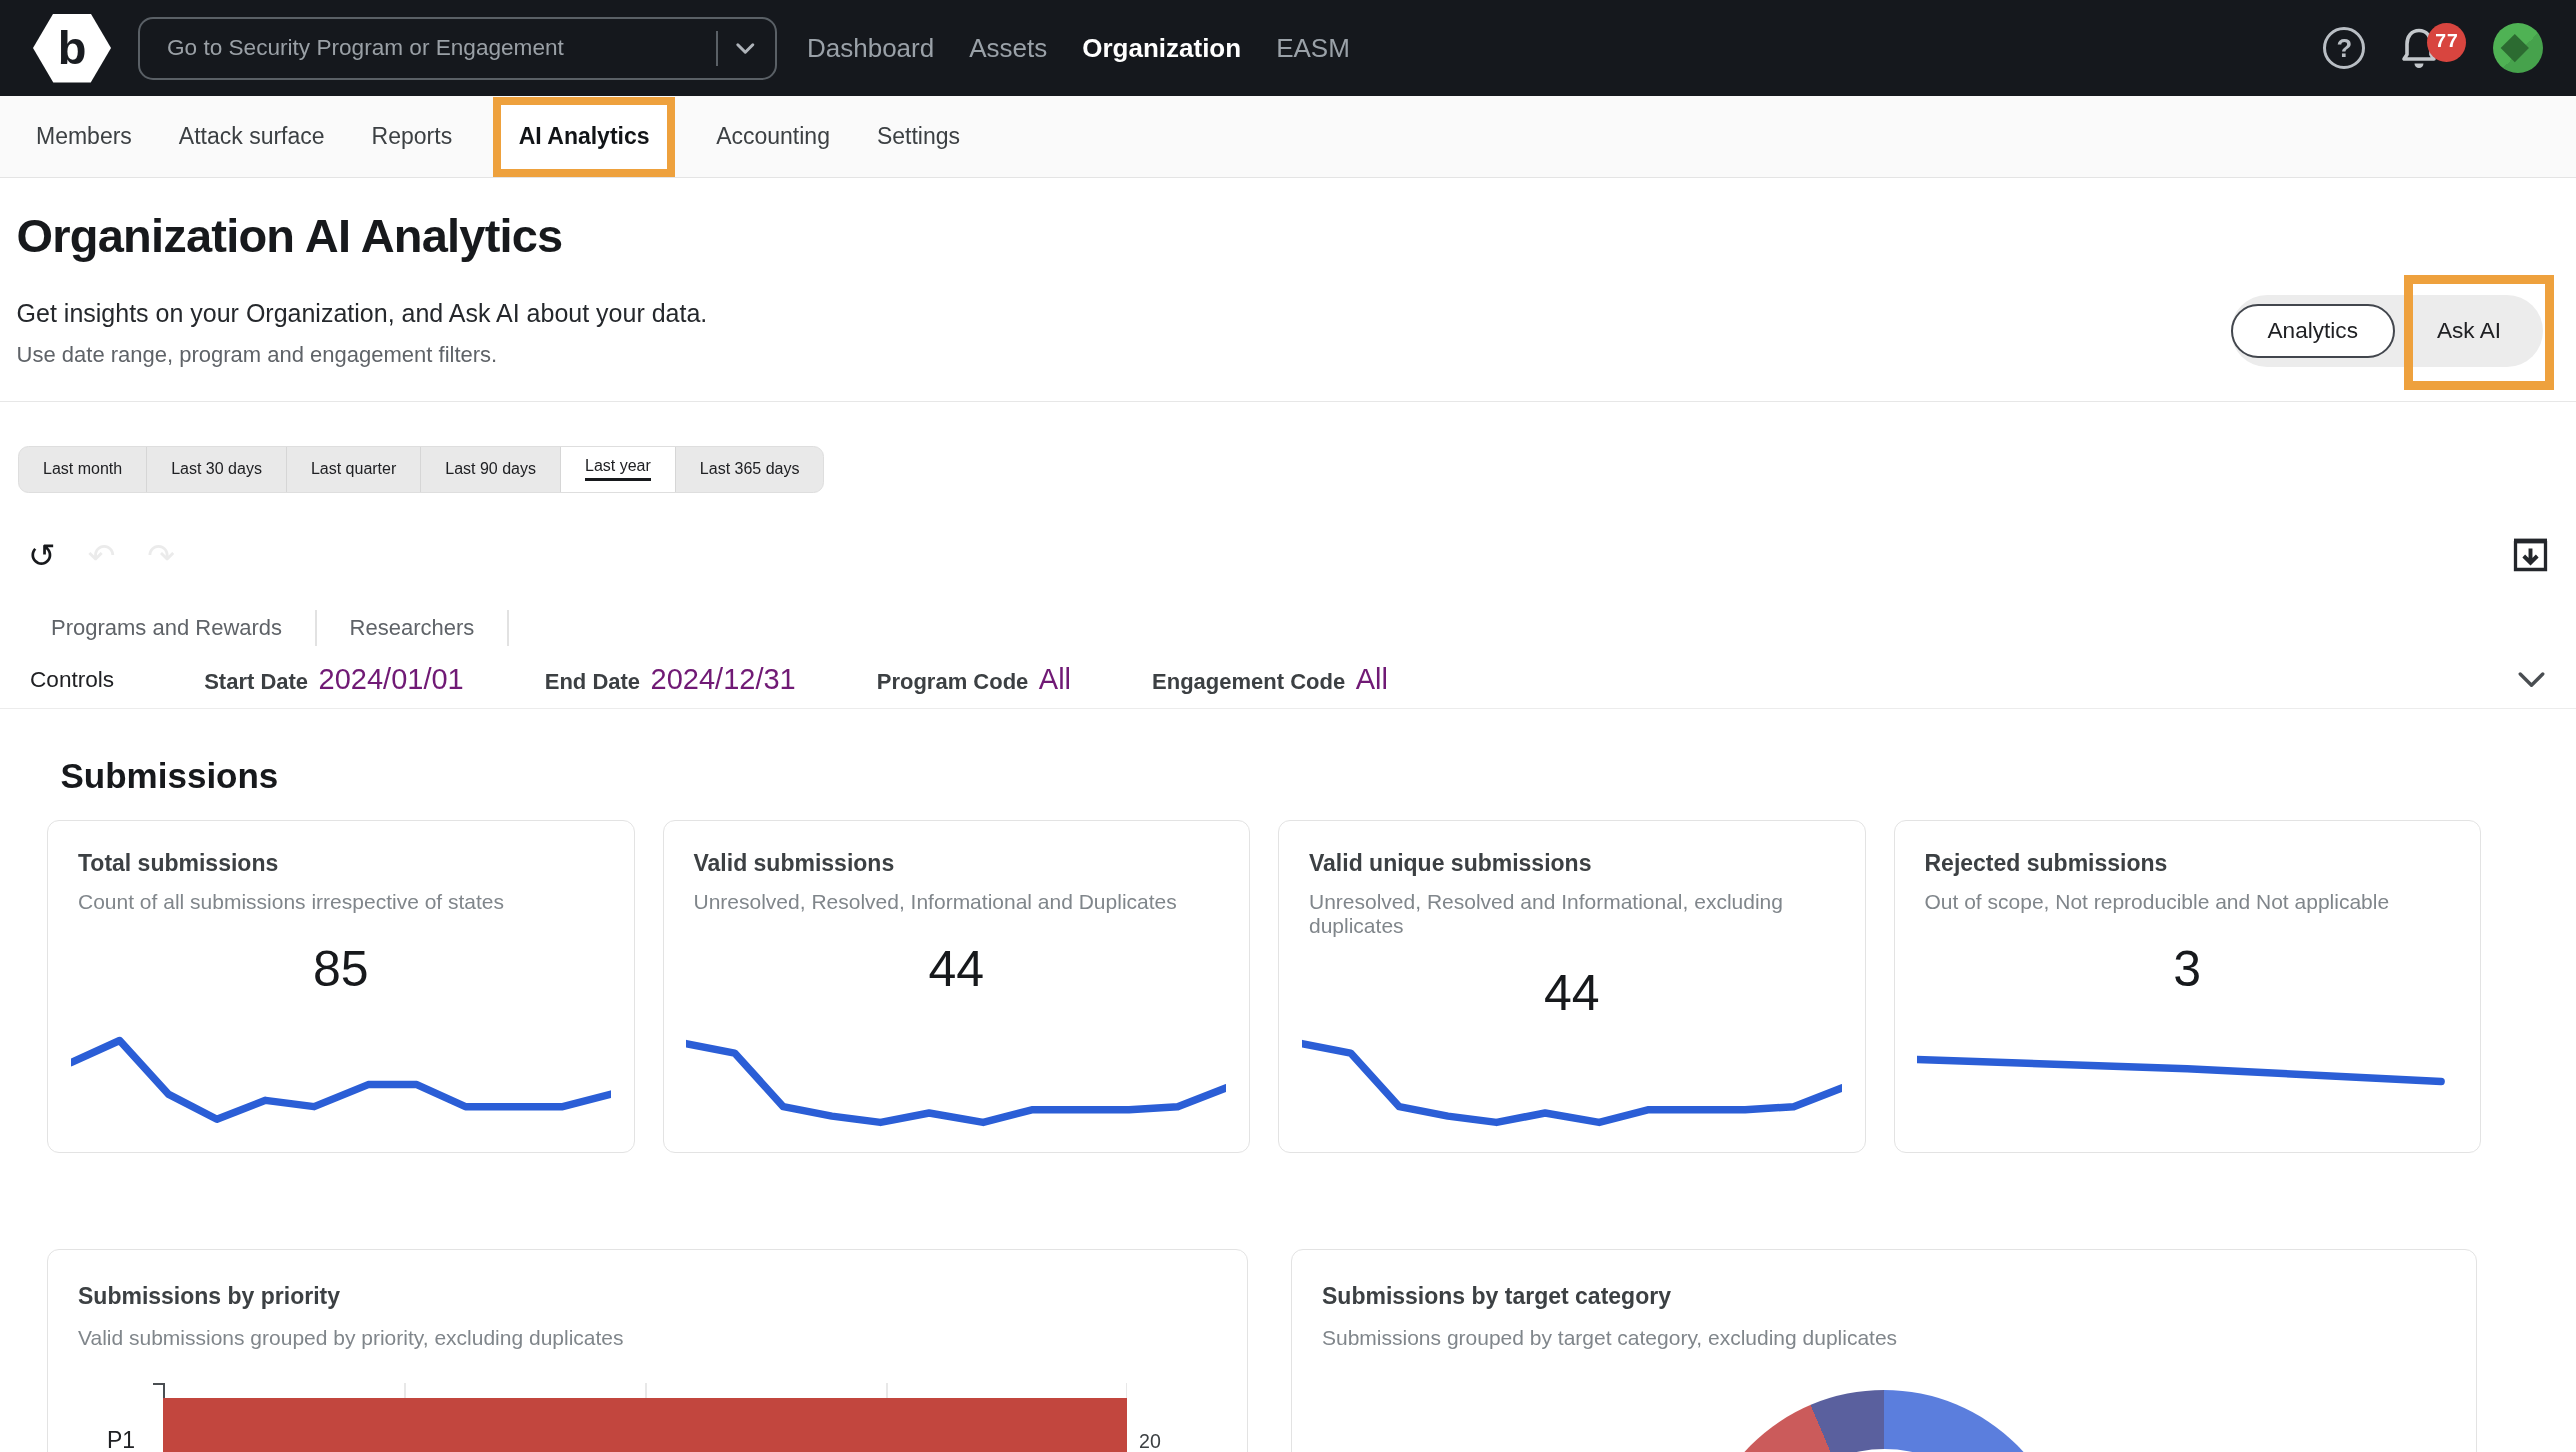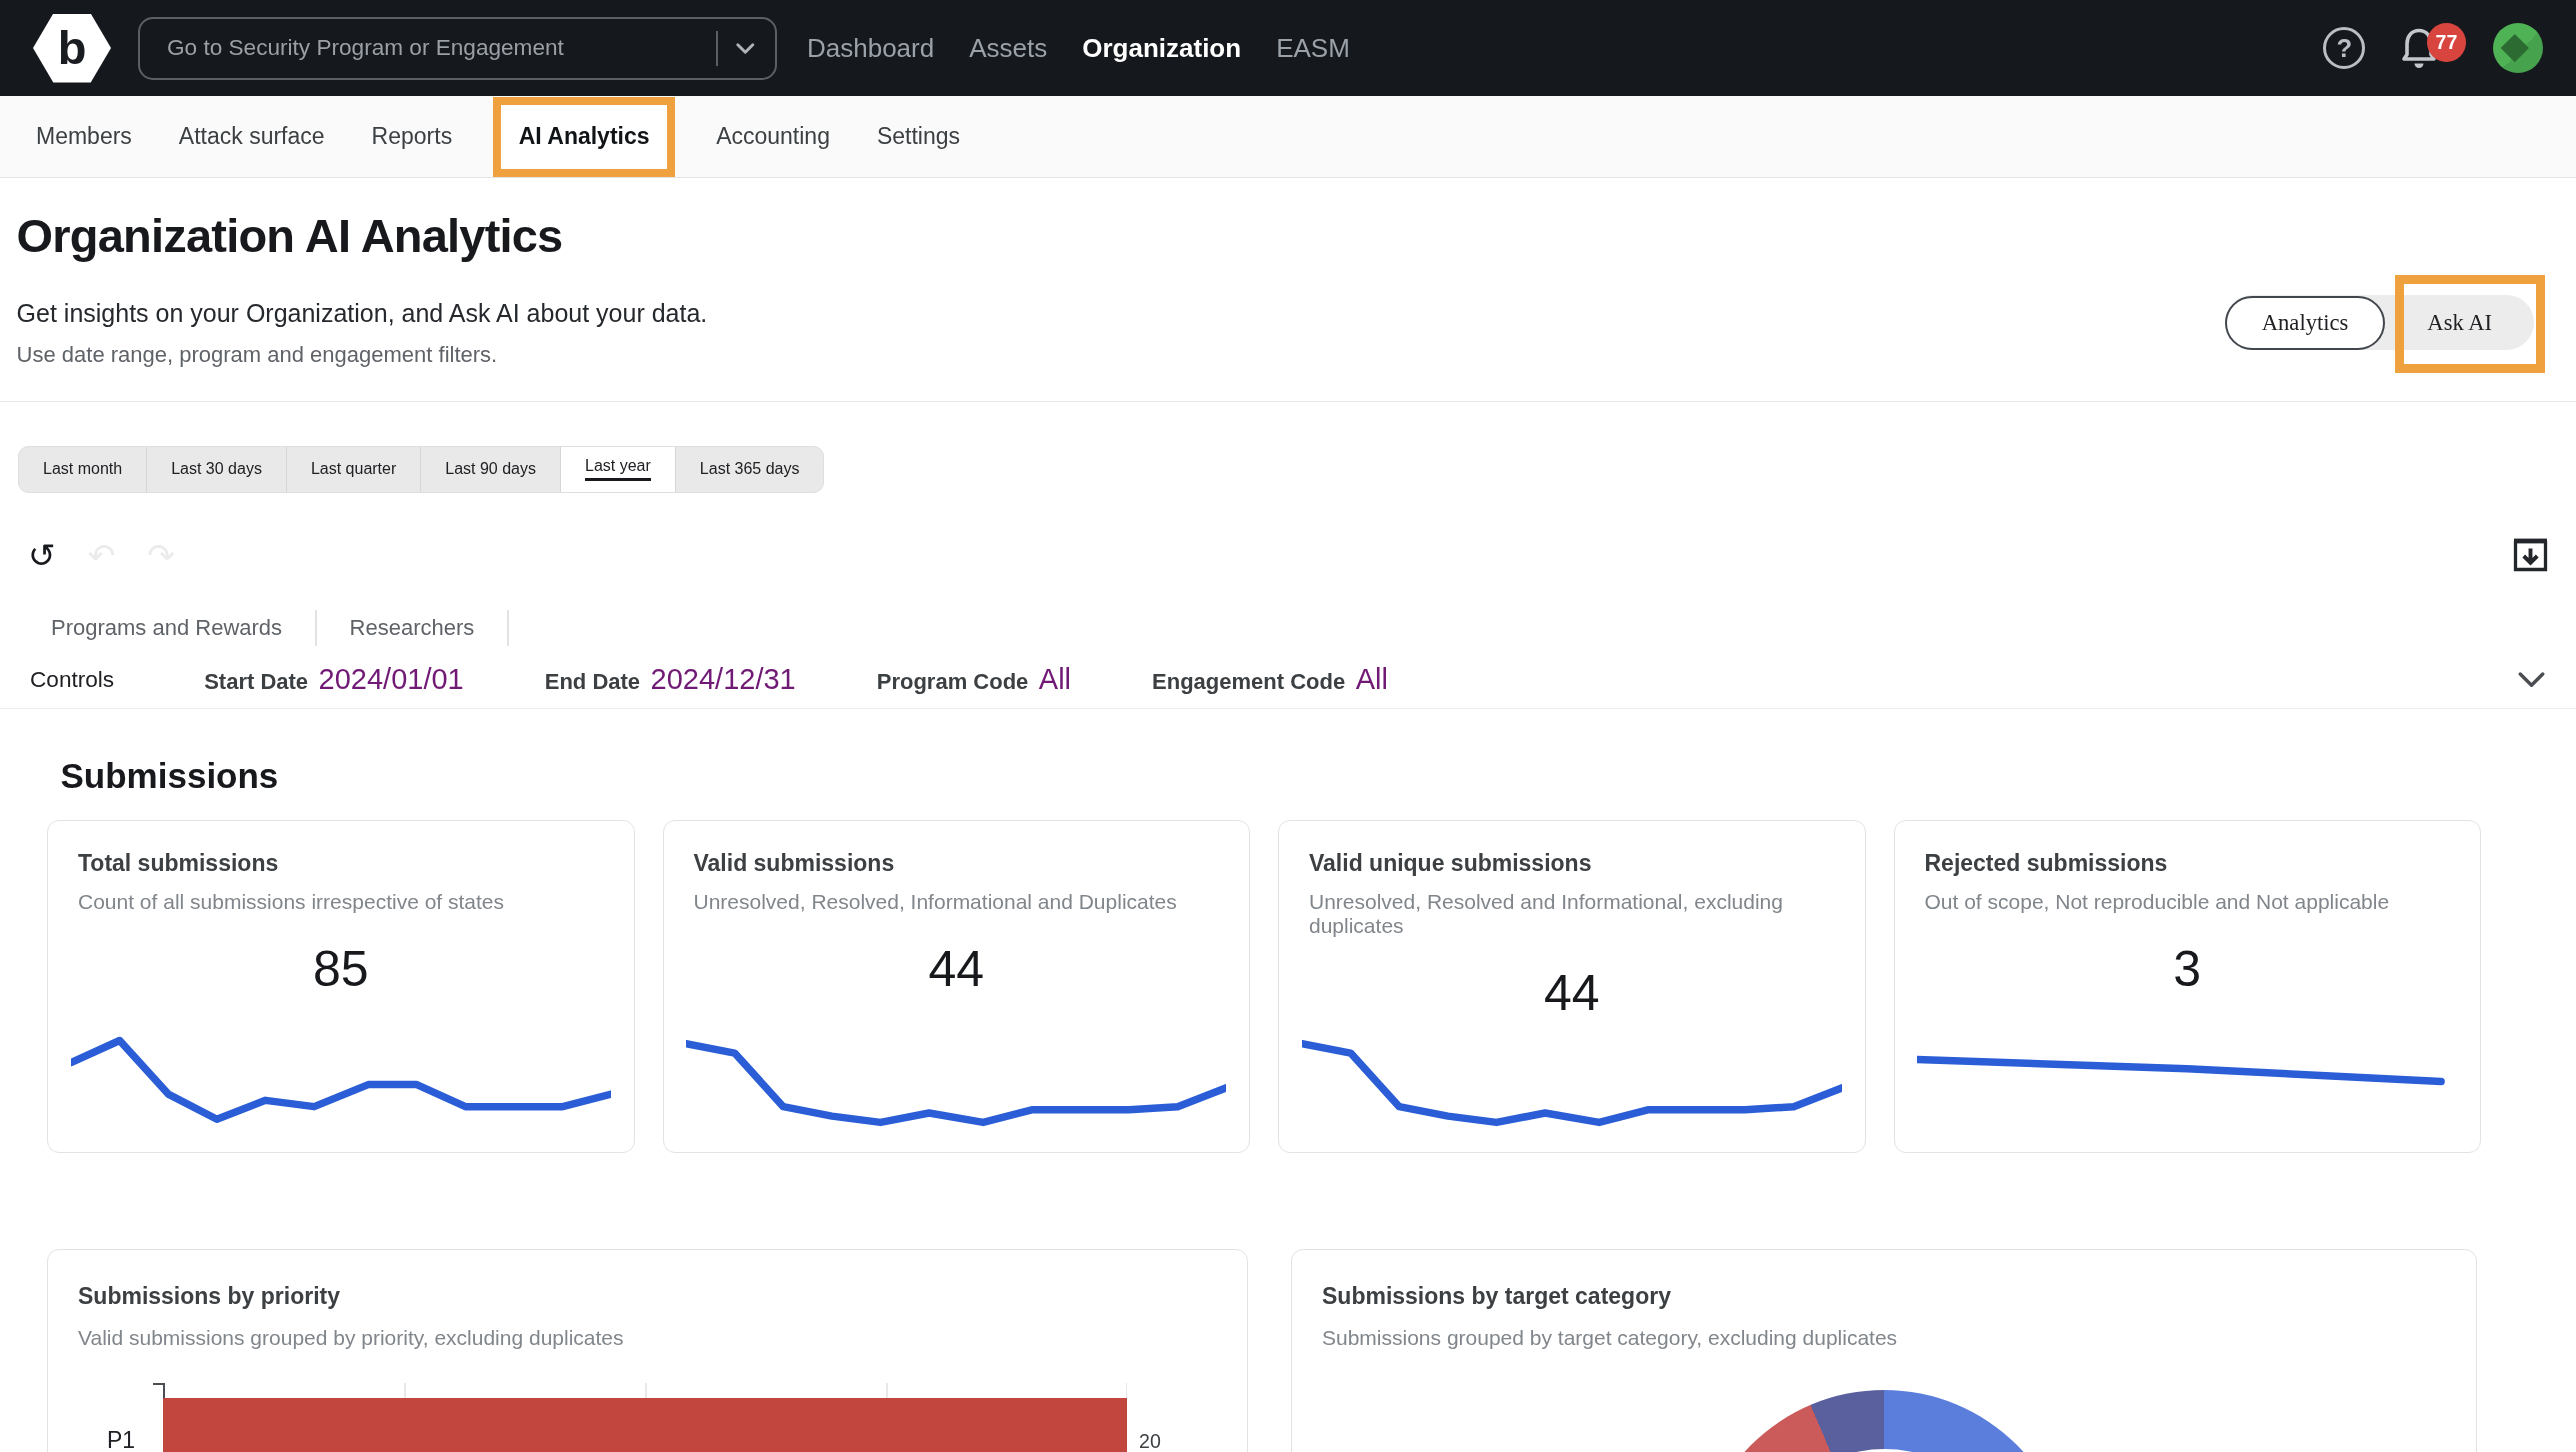--- a/index.html
+++ b/index.html
@@ -18,21 +18,21 @@
     font-family:inherit; font-size:22.6px; color:#e8eaed; }
   .gsearch input::placeholder { color:#9aa0a6; }
   .gsearch .vdiv { width:1.5px; height:35px; background:#5a6066; margin:0 16.6px 0 7.5px; }
   .topnav-items { display:flex; align-items:center; gap:35px; margin-left:30px; }
   .topnav-item { font-size:26px; color:#9aa1a8; cursor:pointer; }
   .topnav-item.active { color:#ffffff; font-weight:bold; }
   .topnav-right { margin-left:auto; display:flex; align-items:center; gap:33px; }
   .help-ic { width:42px; height:42px; border:3px solid #b9bec4; border-radius:50%;
     display:flex; align-items:center; justify-content:center;
     color:#b9bec4; font-size:25.6px; font-weight:bold; }
-  .bell-wrap { position:relative; width:42px; height:45px; }
+  .bell-wrap { position:relative; width:42px; height:45px;font-family:Liberation Mono, monospace; }
   .badge { position:absolute; right:-25.6px; top:-3px; min-width:39px; height:39px; background:#d8453f;
     border-radius:50%; color:#fff; font-size:19.6px; display:flex; align-items:center;
     justify-content:center; font-weight:bold; }
   .avatar { width:50px; height:50px; border-radius:50%; margin-left:19.6px;
     background:linear-gradient(135deg,#4fb254 55%,#46a24c 55%); position:relative; overflow:hidden; }
   .avatar i { position:absolute; left:12px; top:15px; width:19.6px; height:19.6px; background:#2c6b31;
     transform:rotate(45deg); }
 
   
   .orgnav { height:82px; background:#fafafa; border-bottom:1.5px solid #e4e4e4;
@@ -42,22 +42,22 @@
   .hl-wrap { position:relative; padding:0 19.6px; }
   .hl-box { position:absolute; left:-6px; right:-6px; top:-25.6px; bottom:-27px;
     border:8.3px solid #eea13d; background:#fff; z-index:0; }
   .hl-wrap .orgnav-item { position:relative; z-index:1; }
 
   
   .page-header { position:relative; padding:30px 25.6px 0 16.6px; }
   .page-title { font-size:47px; font-weight:800; color:#17191c; letter-spacing:-0.8px; }
   .page-sub { font-size:25px; color:#25282c; margin-top:36px; }
   .page-hint { font-size:22px; color:#5f6368; margin-top:13.5px; }
-  .view-toggle { position:absolute; right:42px; top:117px; height:55px; background:#ececec;
-    border-radius:752px; display:flex; align-items:center;font-family:Liberation Serif, serif; }
+  .view-toggle { position:absolute; right:33px; top:117px; height:72px; background:#ececec;
+    border-radius:752px; display:flex; align-items:center; }
   .vt-analytics { height:54px; border:2.3px solid #42464d; background:#fff; border-radius:752px;
     padding:0 35px; display:flex; align-items:center; font-size:22.6px; color:#202124; cursor:pointer; }
   .vt-ask { padding:0 42px; font-size:22.6px; color:#202124; cursor:pointer; position:relative; z-index:1; }
   .vt-hlbox { position:absolute; right:-10.5px; top:-19.6px; width:150px; bottom:-22.6px;
     border:9px solid #eea13d; z-index:0; }
 
   .hr1 { border:none; border-top:1.5px solid #e7e7e7; margin-top:33px; }
 
   
   .date-row { margin:44px 0 0 18px; }

